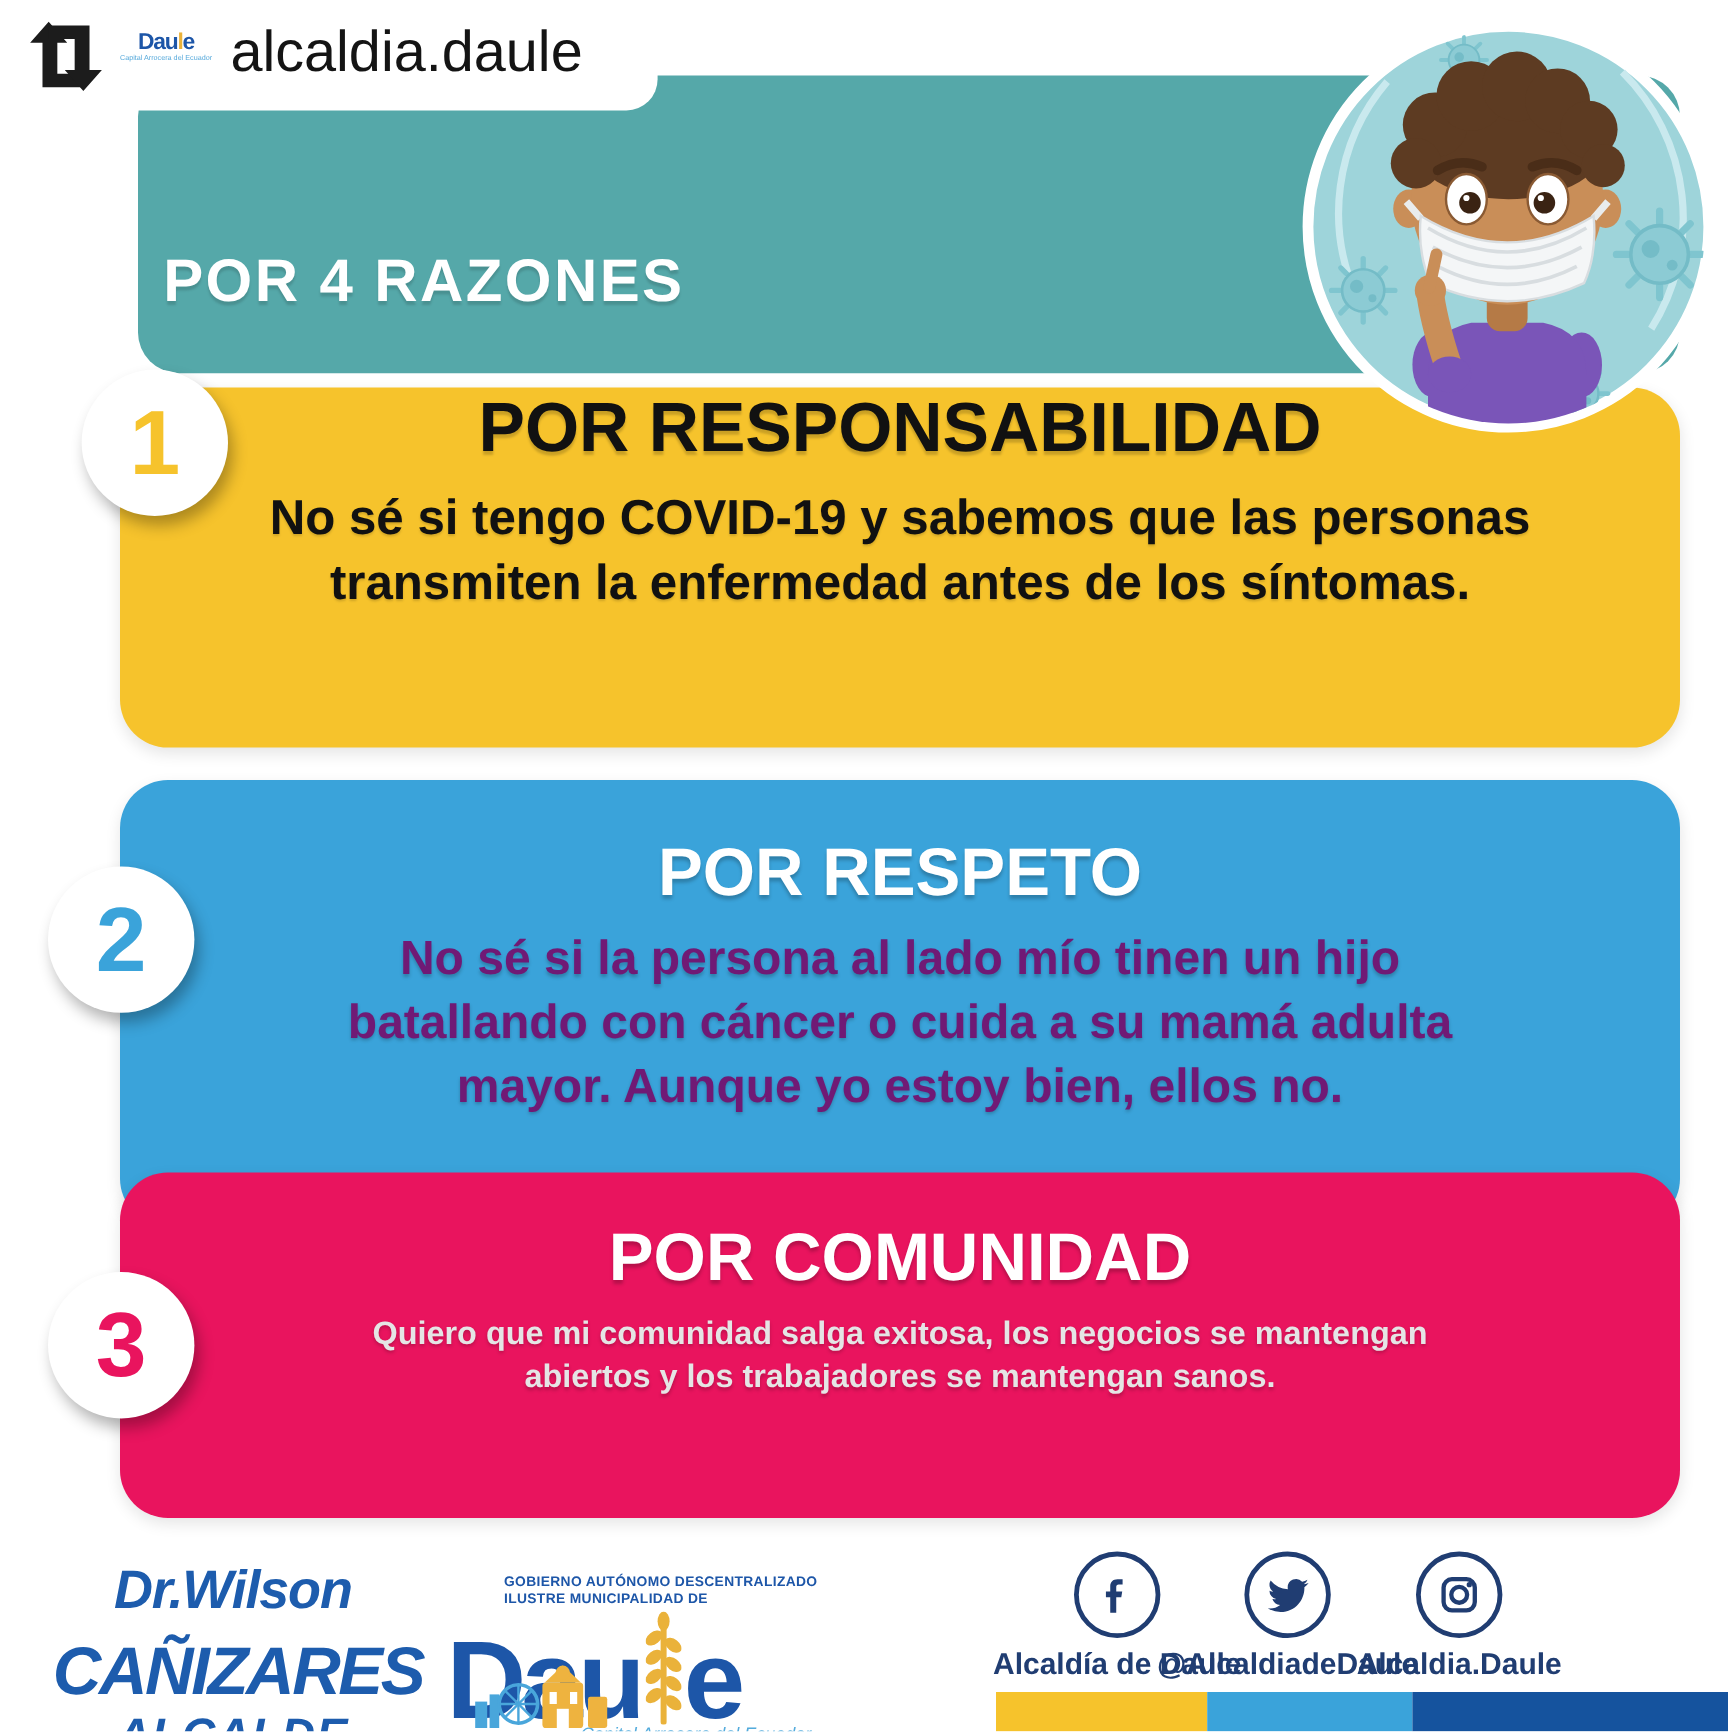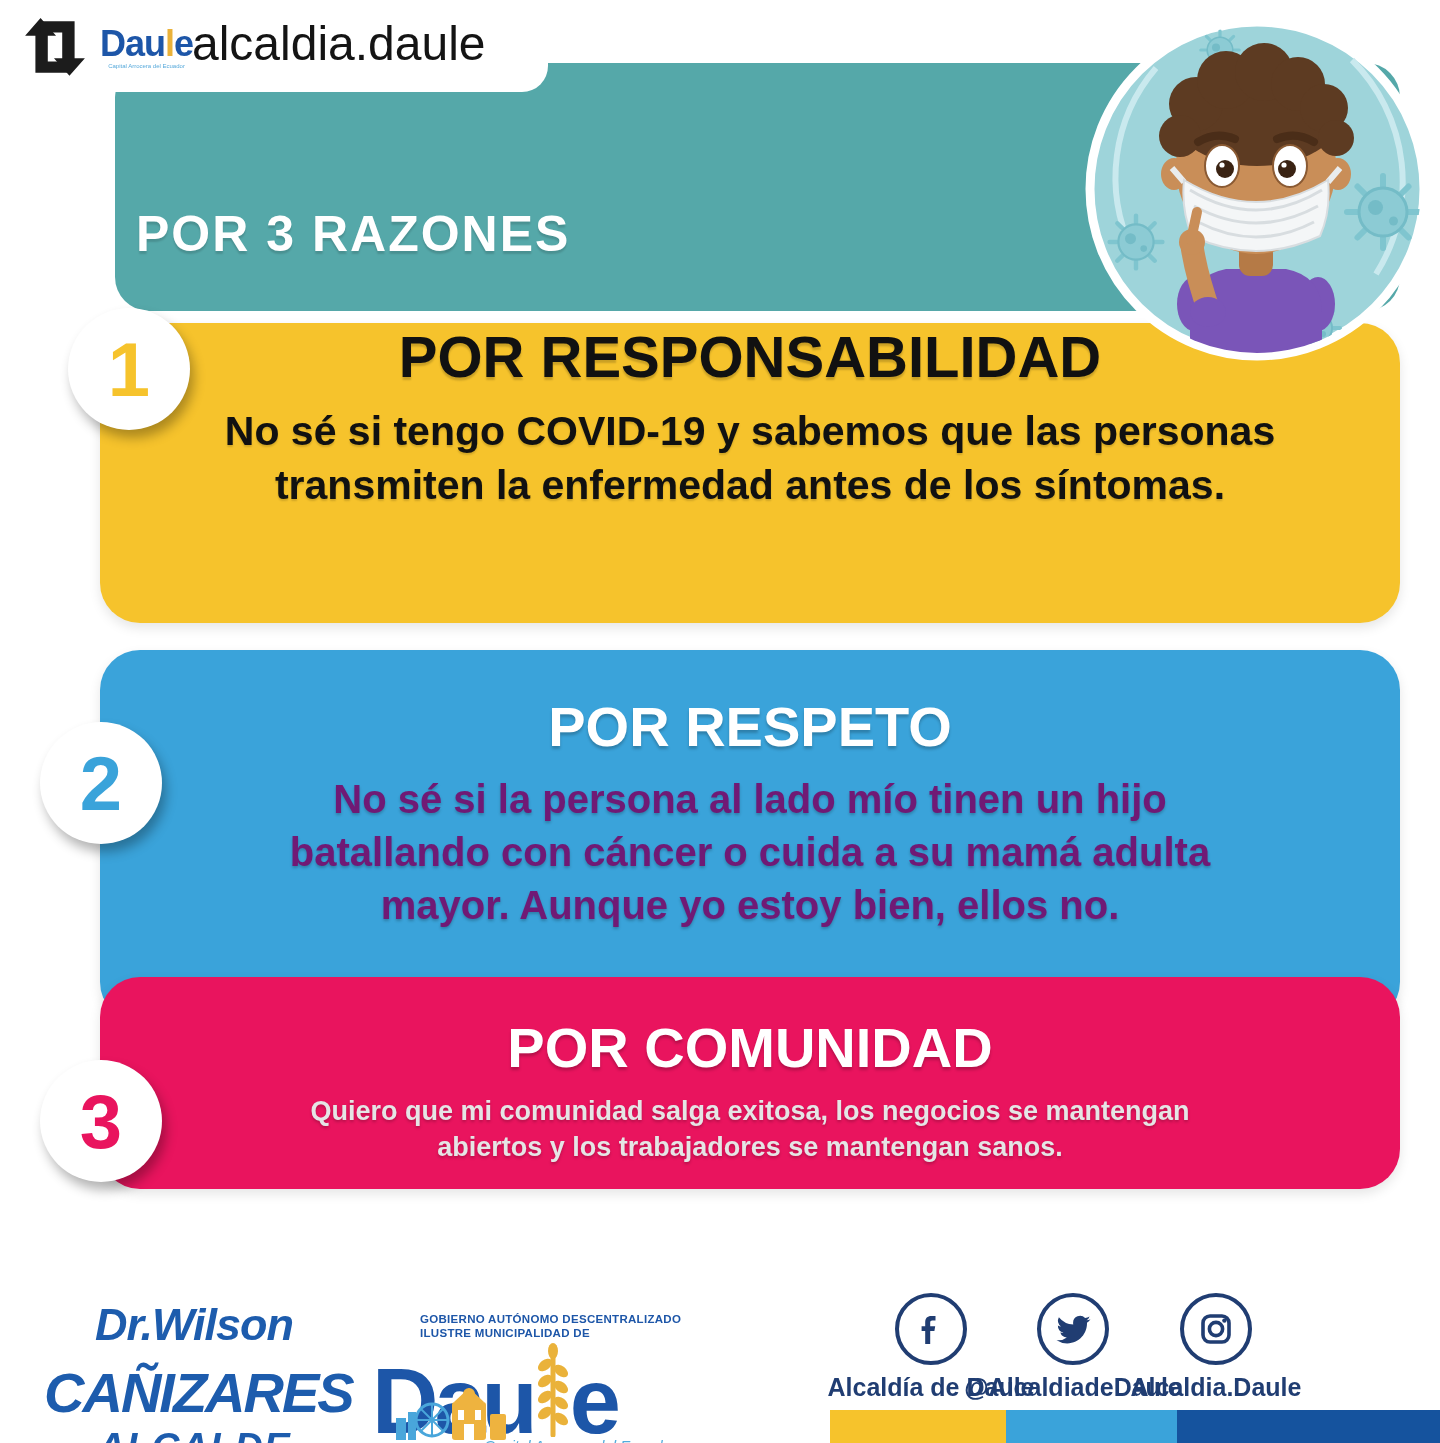--- a/index.html
+++ b/index.html
@@ -4,42 +4,42 @@
 <style>
   html,body{margin:0;padding:0;background:#ffffff;}
   #poster{
     position:relative;width:1440px;height:1443px;overflow:hidden;background:#ffffff;
     font-family:"Liberation Sans", sans-serif;
   }
   
   .repost-pill{position:absolute;left:0;top:0;width:548px;height:92px;background:#ffffff;border-radius:0 0 26px 0;z-index:5;}
   .repost-icon{position:absolute;left:22px;top:17px;width:66px;height:62px;z-index:6;}
   .mini-logo{position:absolute;left:100px;top:26px;z-index:6;line-height:1;text-align:center;}
-  .mini-logo .mrow{font-size:36px;font-weight:bold;letter-spacing:-1px;color:#1d56a8;}
+  .mini-logo .mrow{font-size:19px;font-weight:bold;letter-spacing:-1px;color:#1d56a8;}
   .mini-logo .gold-l{color:#eab23a;}
   .mini-logo .mtag{font-size:6px;color:#58aadb;margin-top:1px;letter-spacing:0;}
   .repost-user{position:absolute;left:192px;top:16px;font-size:48px;color:#141414;z-index:6;letter-spacing:0;}
   
   .hero{position:absolute;left:115px;top:63px;width:1285px;height:248px;background:#55a8a9;border-radius:34px;z-index:1;}
   .hero-title{position:absolute;left:132px;top:92px;font-size:97px;font-weight:900;color:#ffffff;letter-spacing:1px;
     text-shadow:0 4px 3px rgba(0,0,0,0.14);white-space:nowrap;z-index:2;}
   .hero-sub{position:absolute;left:136px;top:205px;font-size:50px;font-weight:900;color:#ffffff;letter-spacing:2px;
     text-shadow:0 3px 2px rgba(0,0,0,0.14);z-index:2;}
   .boy-circle{position:absolute;left:1080px;top:12px;width:354px;height:354px;z-index:4;}
   
   .card{position:absolute;left:100px;width:1300px;border-radius:40px;z-index:1;box-shadow:0 5px 12px rgba(0,0,0,0.10);}
   .card h2{margin:0;text-align:center;font-weight:900;letter-spacing:0;}
   .card .body{margin:14px auto 0 auto;text-align:center;font-weight:bold;line-height:1.32;}
   .card-1{top:323px;height:300px;}
   .card-1 h2{font-size:58px;color:#111111;text-shadow:0 3px 2px rgba(0,0,0,0.18);}
   .card-1 .body{width:1250px;font-size:41px;color:#111111;text-shadow:0 2px 2px rgba(0,0,0,0.15);}
   .card-2{top:650px;height:372px;}
   .card-2 h2{padding-top:44px;font-size:56px;color:#ffffff;text-shadow:0 3px 3px rgba(0,0,0,0.22);}
   .card-2 .body{width:1030px;font-size:40px;color:#701a75;text-shadow:0 2px 3px rgba(0,0,0,0.22);}
-  .card-3{top:977px;height:212px;}
+  .card-3{top:977px;height:288px;}
   .card-3 h2{padding-top:38px;font-size:56px;color:#ffffff;text-shadow:0 3px 3px rgba(0,0,0,0.22);}
   .card-3 .body{width:880px;font-size:27px;color:#e5e5e5;text-shadow:0 2px 3px rgba(0,0,0,0.22);}
   
   .badge{position:absolute;width:122px;height:122px;border-radius:50%;background:#ffffff;z-index:3;
     display:flex;align-items:center;justify-content:center;font-size:76px;font-weight:900;
     box-shadow:4px 8px 12px rgba(0,0,0,0.30);}
   .badge-1{left:68px;top:308px;}
   .badge-2{left:40px;top:722px;}
   .badge-3{left:40px;top:1060px;}
   
@@ -76,21 +76,21 @@
       <path d="M61 40 L46 57 L31 40 L39 40 L39 15 L18 15 L18 4 L51 4 L51 40 Z"></path>
     </g>
   </svg>
   <div class="mini-logo">
     <div class="mrow"><span class="dw-a">Dau</span><span class="gold-l">l</span><span class="dw-b">e</span></div>
     <div class="mtag">Capital Arrocera del Ecuador</div>
   </div>
   <div class="repost-user">alcaldia.daule</div>
 
   <div class="hero" style="background: rgb(85, 168, 169);"></div>
-  <div class="hero-sub">POR 3 RAZONES</div>
+  <div class="hero-sub">POR 4 RAZONES</div>
 
   <svg class="boy-circle" viewBox="0 0 354 354">
     <defs>
       <clipPath id="bc">
           <circle cx="177" cy="177" r="164"></circle>
         </clipPath>
       <g id="virus">
         <g stroke="#7fc5cf" stroke-width="4" stroke-linecap="round">
           <line x1="0" y1="-17" x2="0" y2="-24"></line>
             <line x1="12" y1="-12" x2="17" y2="-17"></line>

